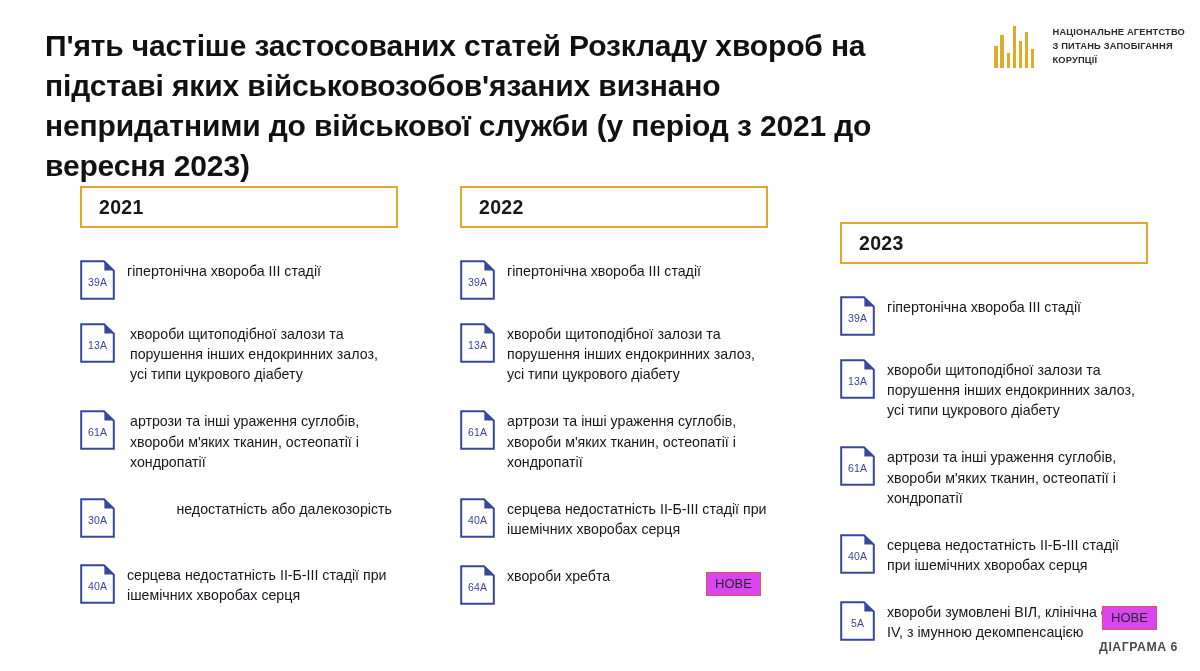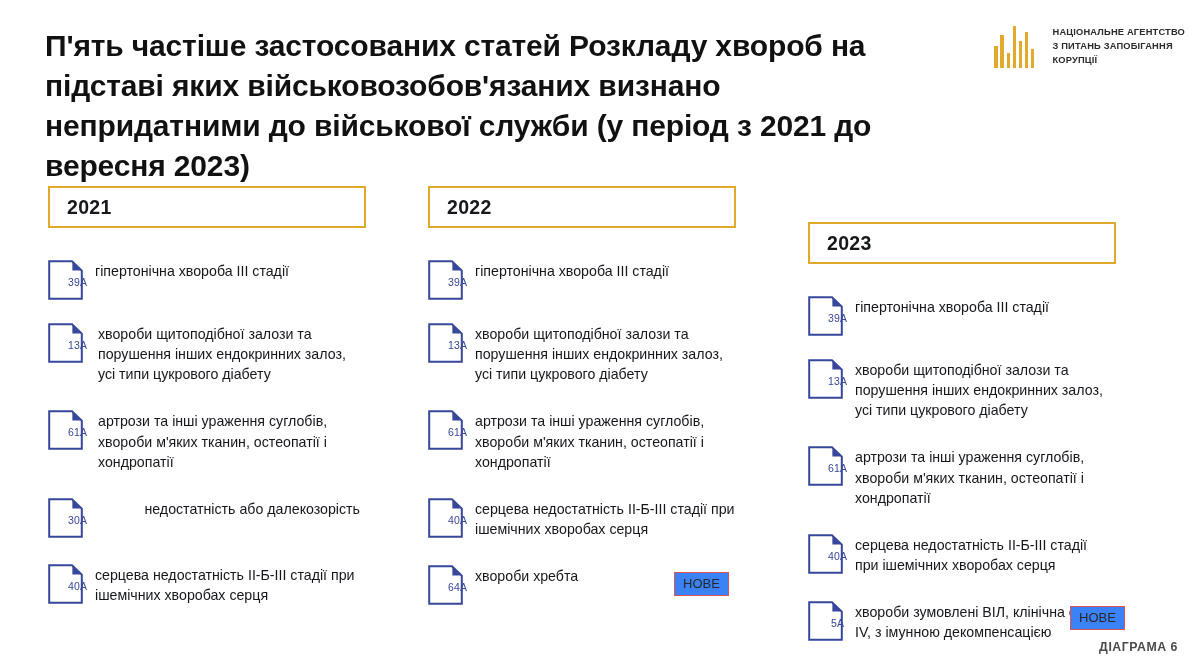--- a/index.html
+++ b/index.html
@@ -77,20 +77,21 @@
     white-space: nowrap;
   }
 
   
   .columns {
     position: absolute;
     left: 0;
     top: 186px;
     width: 1056px;
     display: flex;
+    padding-left: 32px;
   }
 
   .column {
     width: 375px;
     padding-left: 48px;
     padding-right: 15px;
   }
   .column:nth-child(2) { padding-left: 53px; }
   .column:nth-child(3) { padding-left: 58px; }
 
@@ -133,38 +134,37 @@
   .doc-code {
     position: absolute;
     left: 0;
     top: 16px;
     width: 35px;
     text-align: center;
     font-size: 10.5px;
     font-weight: normal;
     color: #37479B;
     letter-spacing: 0.1px;
-    margin-left: 12px;
   }
 
   .item-text {
     font-size: 14.2px;
     line-height: 1.42;
     color: #15171C;
     padding-top: 1px;
     max-width: 262px;
   }
 
   .badge {
     border: 1.6px solid #E25252;
     color: #26282D;
     font-size: 13px;
     line-height: 1;
     padding: 4px 8px 5px;
-    background: #3b82f6;
+    background: #d946ef;
     white-space: nowrap;
     position: absolute;
   }
   .badge-2022 { left: 246px; top: 7px; }
   .badge-2023 { left: 262px; top: 5px; }
 
   
   .item.gap-lg { margin-bottom: 26px; justify-content: space-between; }
 
   

